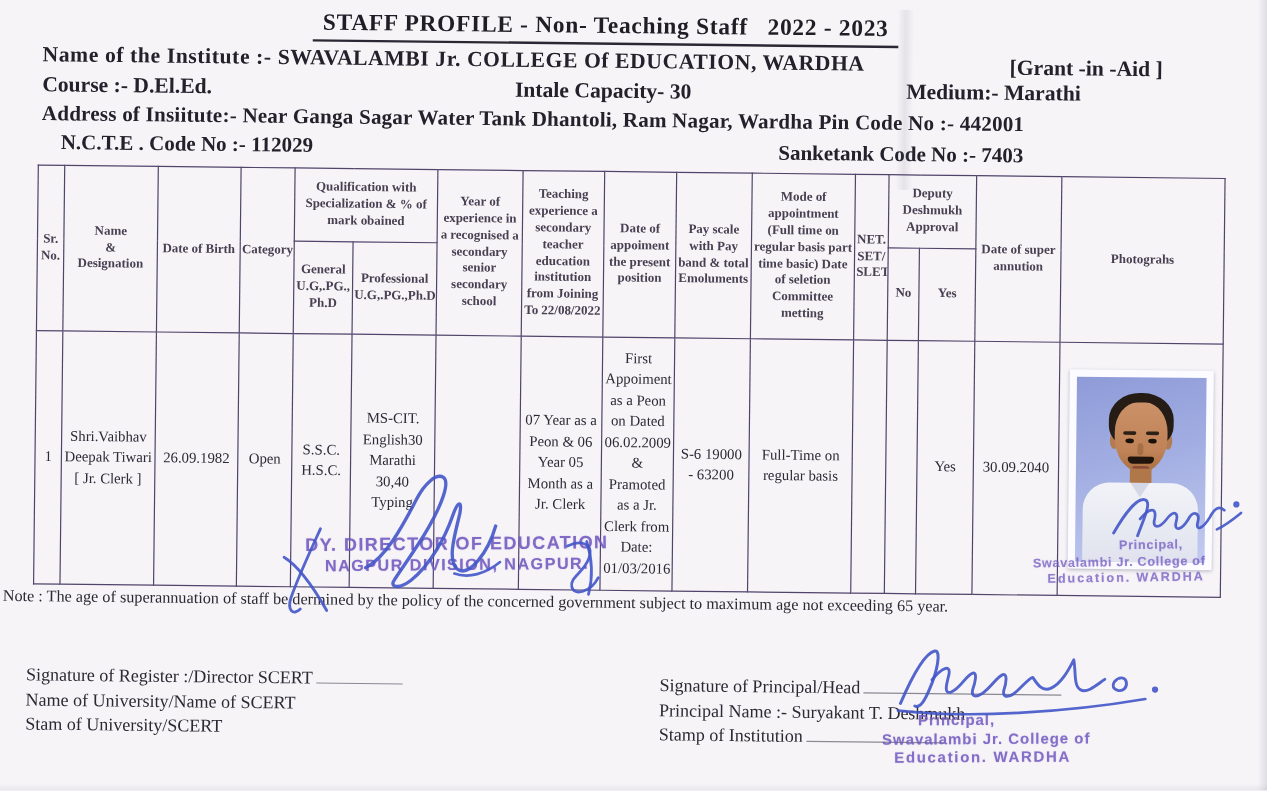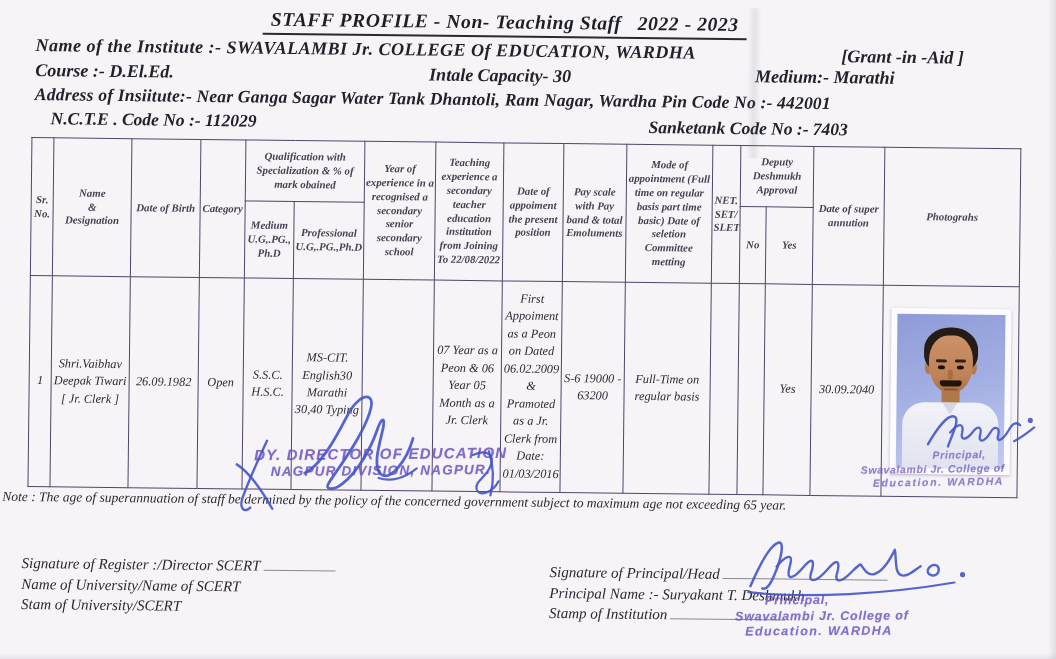--- a/index.html
+++ b/index.html
@@ -1,18 +1,18 @@
 <!DOCTYPE html>
 <html><head>
 <meta charset="utf-8">
 <style>
   html,body { margin:0; padding:0; }
   .page {
     position:relative; width:1056px; height:659px; overflow:hidden;
-    background:#f6f4f7; font-family:"Liberation Serif", serif; color:#26242c;font-style:italic;
+    background:#f6f4f7; font-family:"Liberation Serif", serif; color:#26242c;
   }
   .scan { position:absolute; left:0; top:0; width:1040px; height:659px;
     transform:rotate(0.65deg); transform-origin:30px 0px; }
   .crease { position:absolute; pointer-events:none; }
   .crease-v1 { left:748px; top:0; width:14px; height:150px;
     background:linear-gradient(to right, transparent, rgba(120,120,140,.14), transparent); }
   .edge-right { position:absolute; right:0; top:0; width:8px; height:659px;
     background:linear-gradient(to right, transparent, rgba(140,140,160,.22)); }
   .edge-bottom { position:absolute; left:0; bottom:0; width:100%; height:6px;
     background:linear-gradient(to bottom, transparent, rgba(140,140,160,.15)); }
@@ -152,21 +152,21 @@
         <th rowspan="2" class="top-th sm">Teaching experience a secondary teacher education institution from Joining To 22/08/2022</th>
         <th rowspan="2" class="top-th">Date of appoiment the present position</th>
         <th rowspan="2" class="top-th">Pay scale with Pay band &amp; total Emoluments</th>
         <th rowspan="2" class="top-th sm">Mode of appointment (Full time on regular basis part time basic) Date of seletion Committee metting</th>
         <th rowspan="2" class="th-net">NET. SET/ SLET</th>
         <th colspan="2" class="grp sm">Deputy Deshmukh Approval</th>
         <th rowspan="2">Date of super annution</th>
         <th rowspan="2">Photograhs</th>
       </tr>
       <tr class="h2">
-        <th>Medium U.G,.PG., Ph.D</th>
+        <th>General U.G,.PG., Ph.D</th>
         <th>Professional U.G,.PG.,Ph.D</th>
         <th class="bottom-th">No</th>
         <th class="bottom-th">Yes</th>
       </tr>
       <tr class="data-row">
         <td>1</td>
         <td class="td-name">Shri.Vaibhav Deepak Tiwari [ Jr. Clerk ]</td>
         <td>26.09.1982</td>
         <td>Open</td>
         <td>S.S.C. H.S.C.</td>

